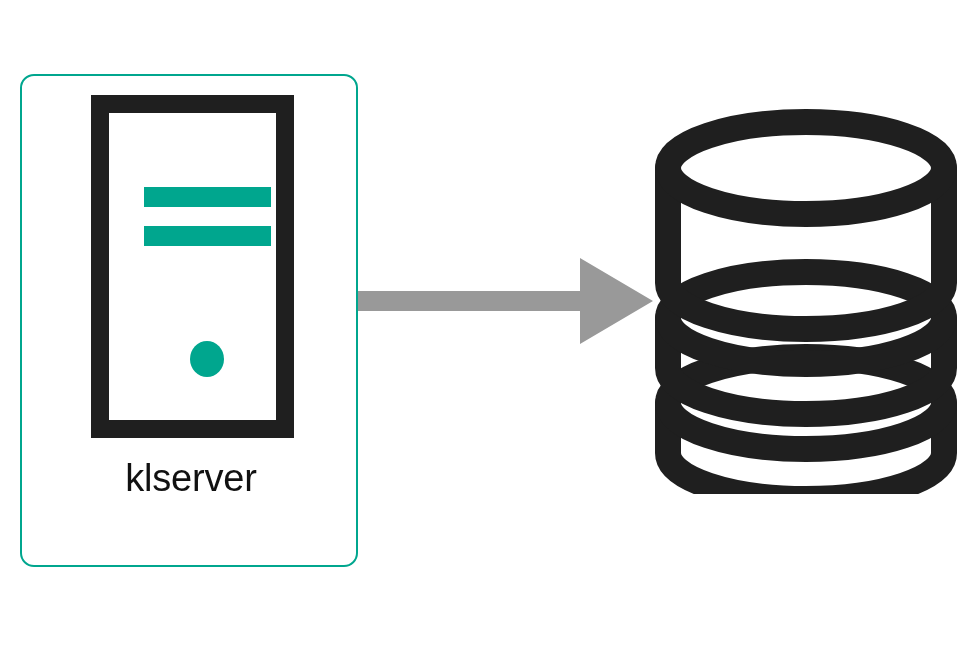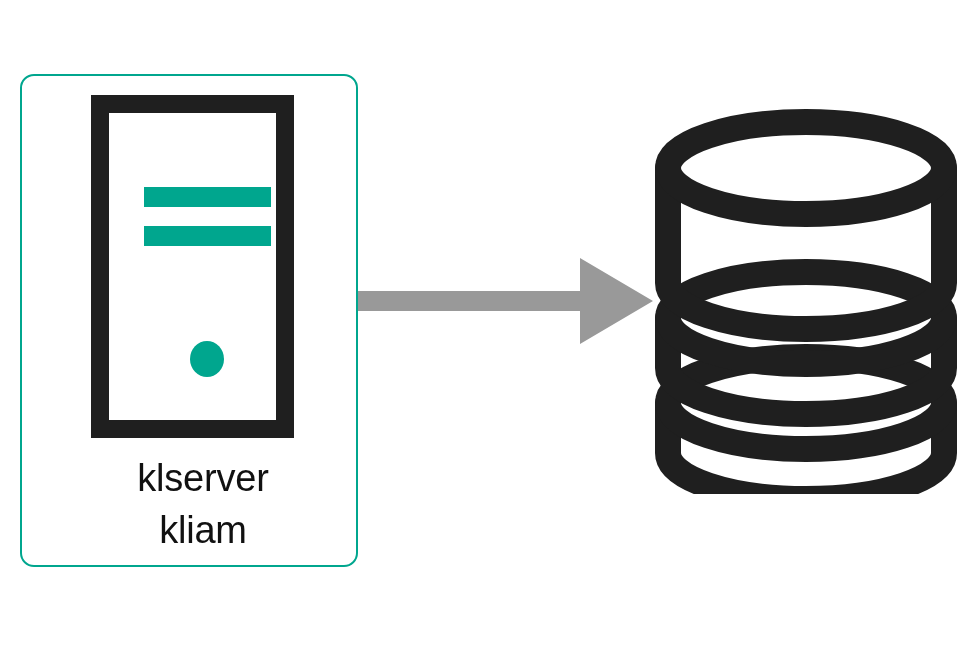--- a/index.html
+++ b/index.html
@@ -58,21 +58,21 @@
     top: 228px;
     width: 34px;
     height: 36px;
     border-radius: 50%;
     background: #00a68e;
   }
 
   
   #server-labels {
     position: absolute;
-    left: 12px;
+    left: 0;
     top: 376px;
     width: 338px;
     text-align: center;
     color: #111111;
     font-size: 38px;
     line-height: 52px;
     font-family: "Liberation Sans", sans-serif;
     letter-spacing: -0.2px;
   }
   #server-labels div { white-space: nowrap; }
@@ -103,21 +103,20 @@
   <div id="server-group">
 
     <div id="server-icon">
       <div class="server-bar" id="server-bar-1"></div>
       <div class="server-bar" id="server-bar-2"></div>
       <div id="server-led"></div>
     </div>
 
     <div id="server-labels">
       <div>klserver</div>
-      <div>kliam</div>
     </div>
 
   </div>
 
   <svg id="flow-arrow" viewBox="0 0 300 92">
 
     <polygon points="0,36 222,36 222,3 295,46 222,89 222,56 0,56" fill="#999999"></polygon>
   </svg>
 
   <svg id="database-icon" viewBox="0 0 316 386">

